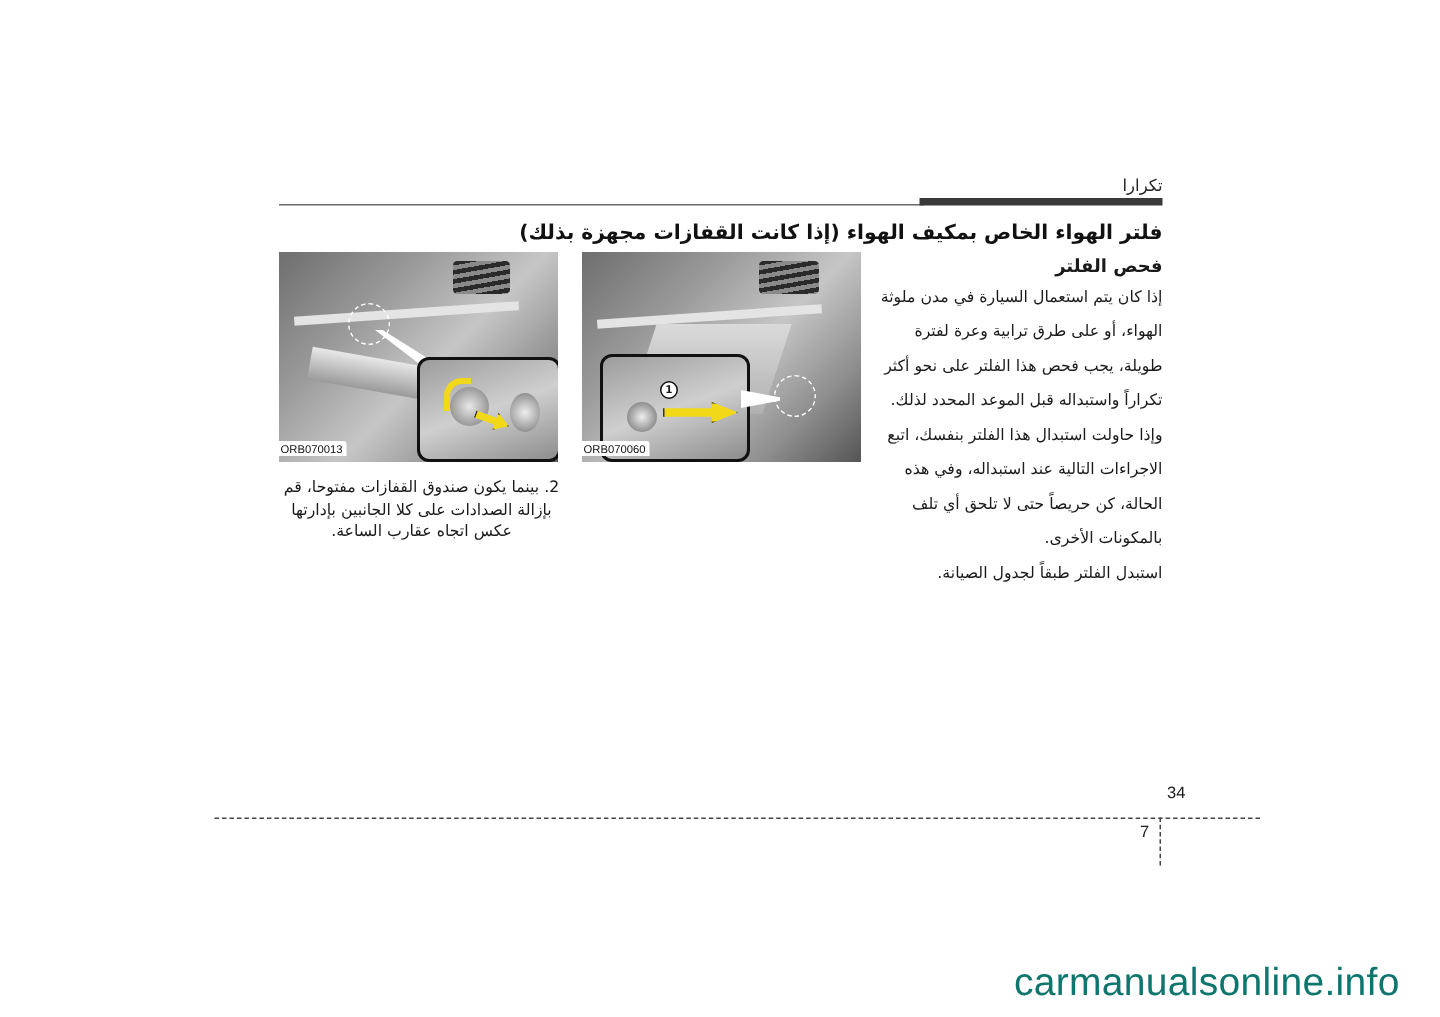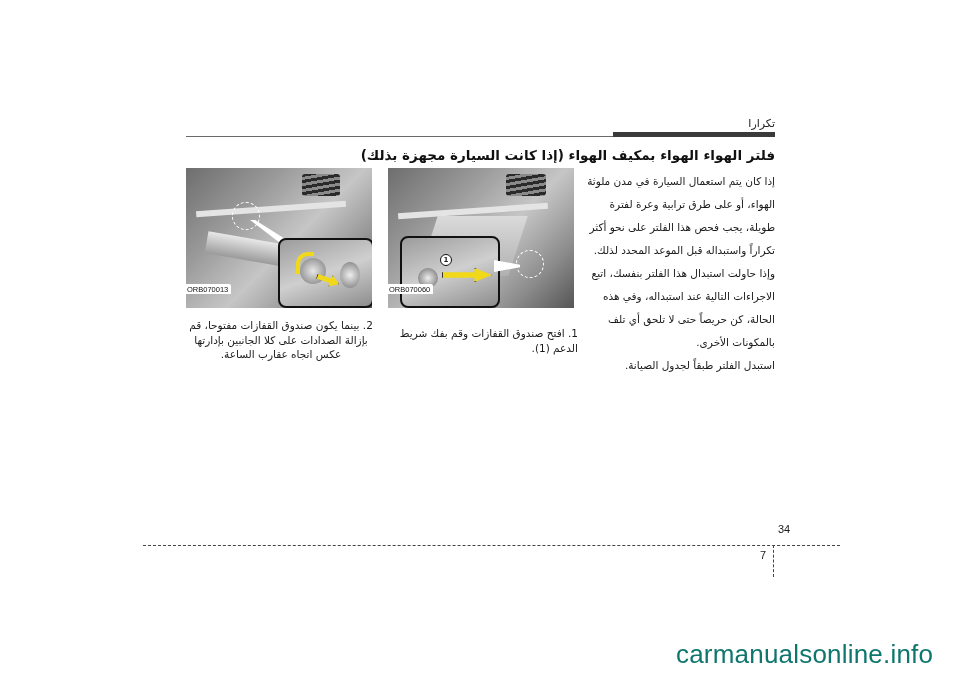--- a/index.html
+++ b/index.html
@@ -33,21 +33,21 @@
     .fig-b { left: 388px; top: 168px; }
     .fig .dash { position: absolute; background: #d0d0d0; }
     .fig .inset {
       position: absolute; border: 2px solid #111; border-radius: 8px;
       background: linear-gradient(160deg, #9c9c9c, #cfcfcf 50%, #8d8d8d);
     }
     .fig .circle {
       position: absolute; border: 1.5px dashed #fff; border-radius: 50%;
     }
     .fig .caption {
-      position: absolute; left: 0; bottom: 14px; background: #fff; font-family: "Liberation Sans", sans-serif;
+      position: absolute; left: 0; bottom: 4px; background: #fff; font-family: "Liberation Sans", sans-serif;
       font-size: 7.5px; padding: 1px 3px 0 1px; color: #111; border-top-right-radius: 2px; text-align: right;
     }
     .vent { position: absolute; background: repeating-linear-gradient(170deg, #2a2a2a 0 3px, #8a8a8a 3px 6px); border-radius: 3px; }
     .col-mid {
       left: 388px; top: 326px; width: 190px; direction: rtl; text-align: right;
     }
     .col-left {
       left: 186px; top: 318px; width: 190px; direction: rtl; text-align: center;
     }
     .step { font-size: 10.5px; line-height: 14.6px; margin: 0; }
@@ -63,23 +63,24 @@
       left: 676px; top: 639px; font-size: 26px; font-family: "Liberation Sans", sans-serif; color: #0f766e; letter-spacing: 0.2px;
     }
   </style>
 </head>
 <body>
 
 <div class="abs section-label">تكرارا</div>
 <div class="abs rule-thin"></div>
 <div class="abs rule-thick"></div>
 
-<div class="abs main-title">فلتر الهواء الهواء بمكيف الهواء (إذا كانت السيارة مجهزة بذلك)</div>
+<div class="abs main-title">فلتر الهواء الخاص بمكيف الهواء (إذا كانت القفازات مجهزة بذلك)</div>
 
 <div class="abs col-right">
+  <p class="subhead">فحص الفلتر</p>
   <p class="body-text">إذا كان يتم استعمال السيارة في مدن ملوثة الهواء، أو على طرق ترابية وعرة لفترة طويلة، يجب فحص هذا الفلتر على نحو أكثر تكراراً واستبداله قبل الموعد المحدد لذلك. وإذا حاولت استبدال هذا الفلتر بنفسك، اتبع الاجراءات التالية عند استبداله، وفي هذه الحالة، كن حريصاً حتى لا تلحق أي تلف بالمكونات الأخرى.</p>
   <p class="body-text">استبدل الفلتر طبقاً لجدول الصيانة.</p>
 </div>
 
 <div class="abs fig fig-b">
   <div class="vent" style="left:118px; top:6px; width:40px; height:22px;"></div>
   <div class="dash" style="left:10px; top:40px; width:150px; height:6px; background:#e4e4e4; transform:rotate(-4deg);"></div>
   <div class="dash" style="left:40px; top:48px; width:90px; height:60px; background:linear-gradient(180deg,#dadada,#b0b0b0); transform:skewX(-18deg);"></div>
   <div class="inset" style="left:12px; top:68px; width:96px; height:68px;">
     <div style="position:absolute; left:40px; top:30px; width:48px; height:12px; background:#f1d91a; border:1px solid #333; clip-path:polygon(0 30%,65% 30%,65% 0,100% 50%,65% 100%,65% 70%,0 70%);"></div>
@@ -100,21 +101,20 @@
   <div class="inset" style="left:92px; top:70px; width:92px; height:66px;">
     <div style="position:absolute; left:20px; top:18px; width:26px; height:26px; border-radius:50%; background:radial-gradient(circle,#e8e8e8,#777);"></div>
     <div style="position:absolute; left:16px; top:12px; width:14px; height:18px; border-left:4px solid #f1d91a; border-top:4px solid #f1d91a; border-radius:12px 0 0 0;"></div>
     <div style="position:absolute; left:36px; top:34px; width:22px; height:10px; background:#f1d91a; border:1px solid #333; clip-path:polygon(0 30%,60% 30%,60% 0,100% 50%,60% 100%,60% 70%,0 70%); transform:rotate(20deg);"></div>
     <div style="position:absolute; left:60px; top:22px; width:20px; height:26px; border-radius:50%; background:radial-gradient(circle,#eee,#777);"></div>
   </div>
   <div class="caption">ORB070013</div>
 </div>
 
 <div class="abs col-mid">
-  <p class="step">1. افتح صندوق القفازات وقم بفك شريط الدعم (1).</p>
 </div>
 
 <div class="abs col-left">
   <p class="step">2. بينما يكون صندوق القفازات مفتوحا، قم بإزالة الصدادات على كلا الجانبين بإدارتها عكس اتجاه عقارب الساعة.</p>
 </div>
 
 <div class="abs footer-rule"></div>
 <div class="abs footer-vrule"></div>
 <div class="abs page-chapter">7</div>
 <div class="abs page-num">34</div>

